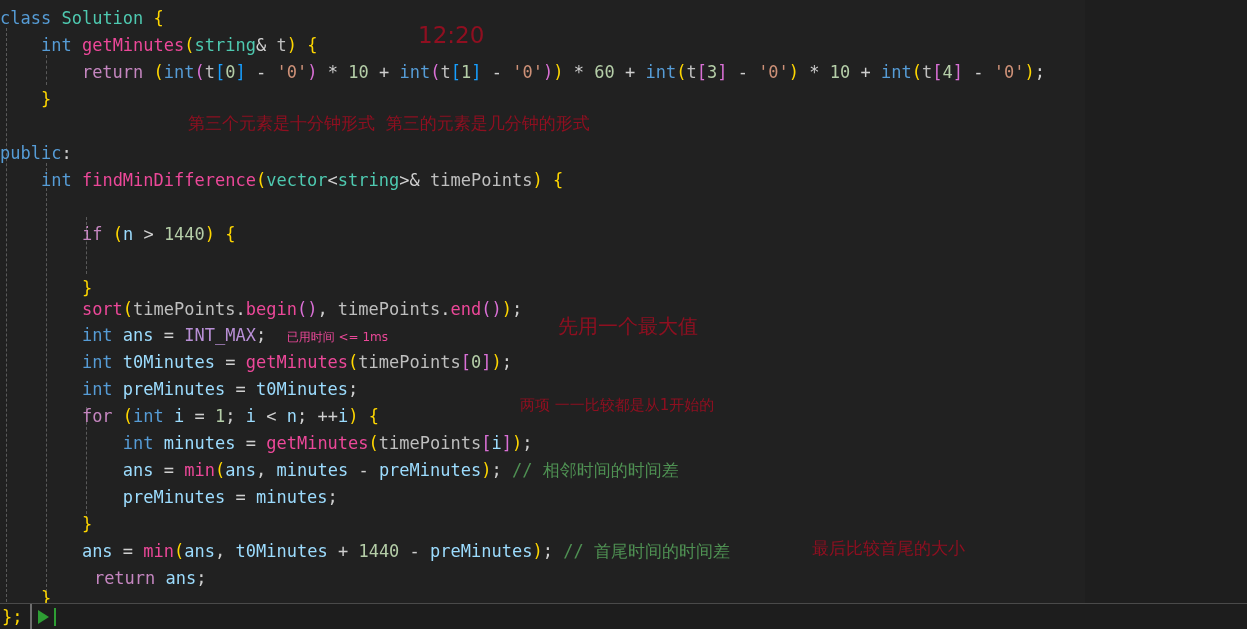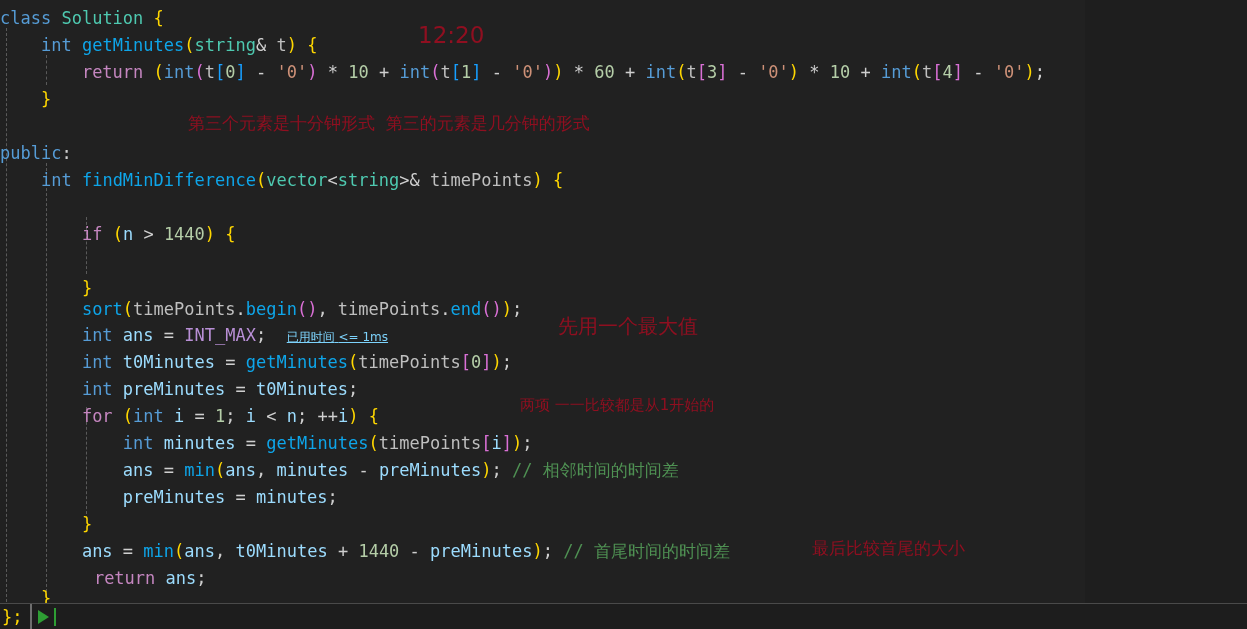--- a/index.html
+++ b/index.html
@@ -36,39 +36,38 @@
     line-height: 27px;
     white-space: pre;
     font-size: 17px;
     font-family: "DejaVu Sans Mono", monospace;
     letter-spacing: 0px;
   }
   
   .kw      { color: #569cd6; }   
   .kw2     { color: #c586c0; }   
   .type    { color: #4ec9b0; }   
-  .fn      { color: #0ea5e9; text-align: right; }   
+  .fn      { color: #ec4899; text-align: right; }   
   .var     { color: #9cdcfe; }   
   .plain   { color: #bfbfbf; }   
   .num     { color: #b5cea8; }   
   .str     { color: #ce9178; }   
   .punc    { color: #cfcfcf; }   
   .brk1    { color: #ffd700; }
   .brk2    { color: #da70d6; }
   .brk3    { color: #179fff; }
   .const   { color: #b98fd6; }   
   .cmt     { color: #4f9153; }   
   .op      { color: #cfcfcf; }
 
   .inlay {
-    color: #7dd3fc;
+    color: #ec4899;
     font-size: 12px;
     font-family: "DejaVu Sans", sans-serif;
     letter-spacing: 0px;
-    text-decoration: underline;
   }
   .inlay .ms { font-size: 12px; }
 
   .annot {
     position: absolute;
     color: #8f0f20;
     font-weight: normal;
     font-family: "DejaVu Sans", sans-serif;
     white-space: pre;
     line-height: 1;

